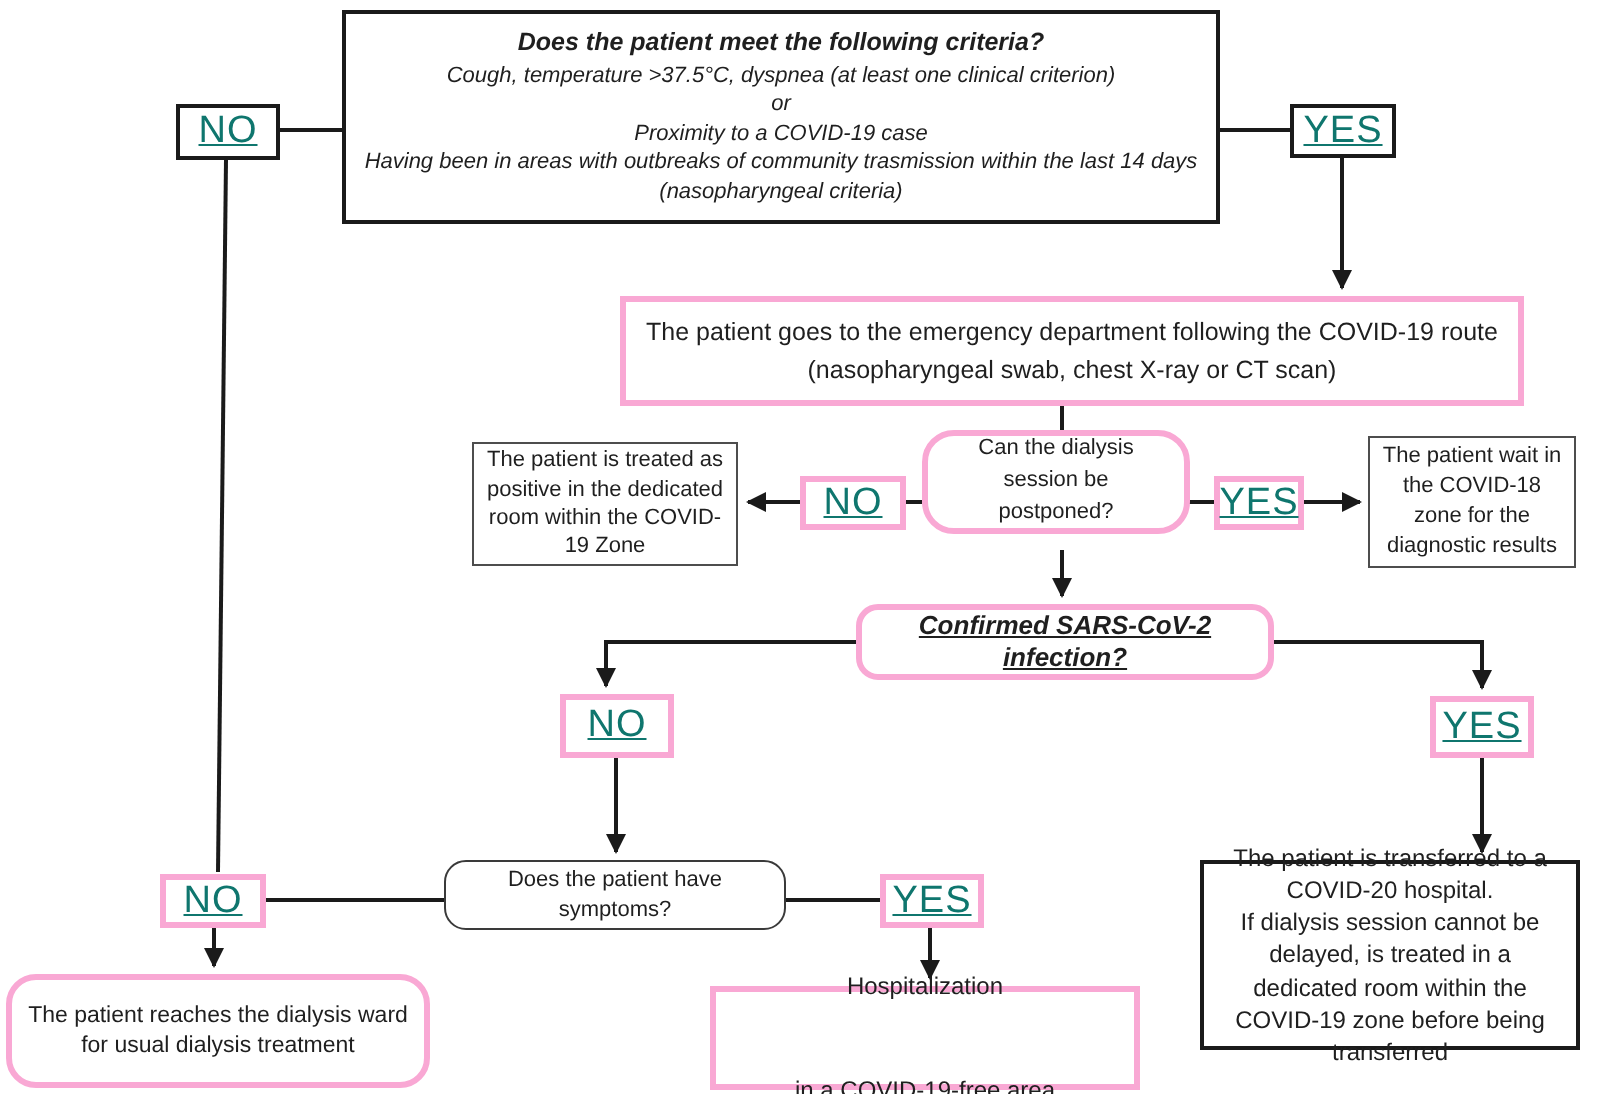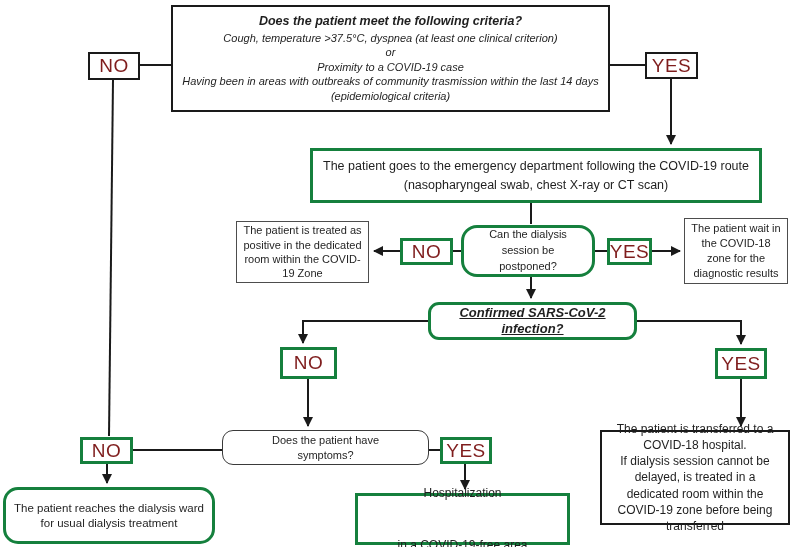--- a/index.html
+++ b/index.html
@@ -18,29 +18,30 @@
     box-sizing: border-box;
     background: #ffffff;
     display: flex;
     flex-direction: column;
     justify-content: center;
     align-items: center;
     text-align: center;
     line-height: 1.25;
   }
   .b2 { border: 2px solid #1a1a1a; }
-  .b3 { border: 3px solid #15803d; align-items: center; }
+  .b3 { border: 3px solid #f9a8d4; align-items: center; }
   .thin { border: 1px solid #4d4d4d; }
   .round-lg { border-radius: 16px; }
   .round-md { border-radius: 11px; }
   .it { }
   .tag {
     font-size: 19px;
     letter-spacing: 0.5px;
-    color: #7f1d1d;
+    color: #0f766e;
+    text-decoration: underline;
   }
   .criteria-title { font-size: 12.5px; font-weight: bold; font-style: italic; margin-bottom: 1px; }
   .criteria-line { font-size: 11px; font-style: italic; line-height: 1.32; }
   .emg-line { font-size: 12.5px; line-height: 1.45; }
   .small-it { font-size: 11px; }
   .confirmed-text {
     font-size: 13px; font-weight: bold; font-style: italic;
     text-decoration: underline;
   }
   .plain12 { font-size: 12px; line-height: 1.35; }
@@ -79,78 +80,78 @@
       <path d="M741 379 V426" marker-end="url(#ah)"></path>
     </g>
   </svg>
 
   <div class="box b2" style="left:171px; top:5px; width:439px; height:107px; padding:2px 4px;">
     <div class="criteria-title">Does the patient meet the following criteria?</div>
     <div class="criteria-line">Cough, temperature &gt;37.5°C, dyspnea (at least one clinical criterion)</div>
     <div class="criteria-line">or</div>
     <div class="criteria-line">Proximity to a COVID-19 case</div>
     <div class="criteria-line">Having been in areas with outbreaks of community trasmission within the last 14 days</div>
-    <div class="criteria-line">(epidemiological criteria)</div>
+    <div class="criteria-line">(nasopharyngeal criteria)</div>
   </div>
 
   <div class="box b2 tag" style="left:88px; top:52px; width:52px; height:28px;">
     <span>NO</span>
   </div>
   <div class="box b2 tag" style="left:645px; top:52px; width:53px; height:27px;">
     <span>YES</span>
   </div>
 
   <div class="box b3" style="left:310px; top:148px; width:452px; height:55px; padding:2px 6px;">
     <div class="emg-line">The patient goes to the emergency department following the COVID-19 route</div>
     <div class="emg-line">(nasopharyngeal swab, chest X-ray or CT scan)</div>
   </div>
 
   <div class="box thin it small-it" style="left:236px; top:221px; width:133px; height:62px; padding:2px 6px; line-height:1.3;">The patient is treated as positive in the dedicated room within the COVID-19 Zone</div>
 
   <div class="box b3 tag" style="left:400px; top:238px; width:53px; height:27px;">
     <span>NO</span>
   </div>
 
-  <div class="box b3 round-lg it small-it" style="left:461px; top:225px; width:134px; height:52px; padding:2px 10px; line-height:1.45;">Can the dialysis session be postponed?</div>
+  <div class="box b3 round-lg it small-it" style="left:461px; top:215px; width:134px; height:52px; padding:2px 10px; line-height:1.45;">Can the dialysis session be postponed?</div>
 
   <div class="box b3 tag" style="left:607px; top:238px; width:45px; height:27px;">
     <span>YES</span>
   </div>
 
   <div class="box thin it small-it" style="left:684px; top:218px; width:104px; height:66px; padding:2px 4px; line-height:1.35;">The patient wait in the COVID-18 zone for the diagnostic results</div>
 
   <div class="box b3 round-md" style="left:428px; top:302px; width:209px; height:38px;">
     <span class="confirmed-text">Confirmed SARS-CoV-2 infection?</span>
   </div>
 
   <div class="box b3 tag" style="left:280px; top:347px; width:57px; height:32px;">
     <span>NO</span>
   </div>
   <div class="box b3 tag" style="left:715px; top:348px; width:52px; height:31px;">
     <span>YES</span>
   </div>
 
-  <div class="box round-md it small-it" style="left:222px; top:430px; width:207px; height:35px; border:1.5px solid #3a3a3a; line-height:1.3;">
+  <div class="box round-md it small-it" style="left:222px; top:430px; width:171px; height:35px; border:1.5px solid #3a3a3a; line-height:1.3;">
     <span class="wrap-narrow">Does the patient have symptoms?</span>
   </div>
 
   <div class="box b3 tag" style="left:80px; top:437px; width:53px; height:27px;">
     <span>NO</span>
   </div>
   <div class="box b3 tag" style="left:440px; top:437px; width:52px; height:27px;">
     <span>YES</span>
   </div>
 
   <div class="box b3 it" style="left:3px; top:487px; width:212px; height:57px; border-radius:15px; padding:2px 4px;">
     <span class="ward-text">The patient reaches the dialysis ward for usual dialysis treatment</span>
   </div>
 
   <div class="box b3" style="left:355px; top:493px; width:215px; height:52px;gap:36px;">
     <div class="plain12">Hospitalization</div>
     <div class="plain12">in a COVID-19-free area</div>
   </div>
 
   <div class="box b2" style="left:600px; top:430px; width:190px; height:95px; padding:2px 6px;">
-    <div class="plain12">The patient is transferred to a COVID-18 hospital.</div>
+    <div class="plain12">The patient is transferred to a COVID-20 hospital.</div>
     <div class="plain12">If dialysis session cannot be delayed, is treated in a dedicated room within the COVID-19 zone before being transferred</div>
   </div>
 
 </div>
 
 </body></html>

